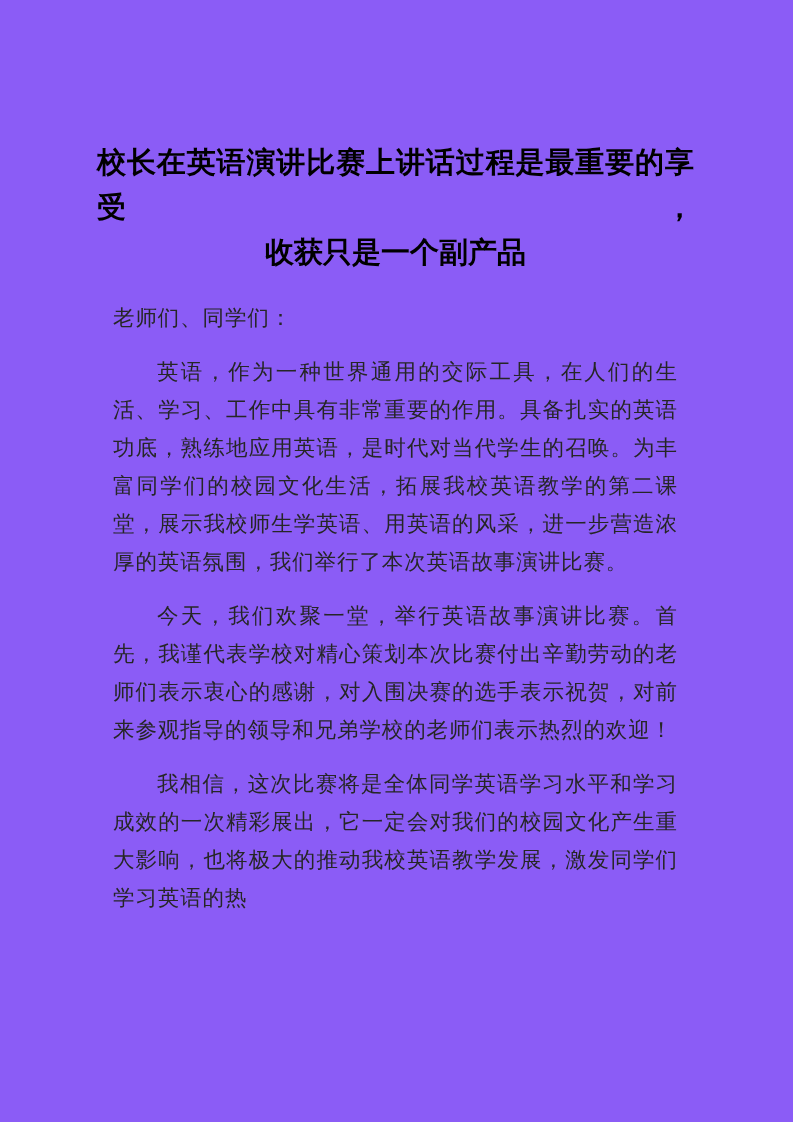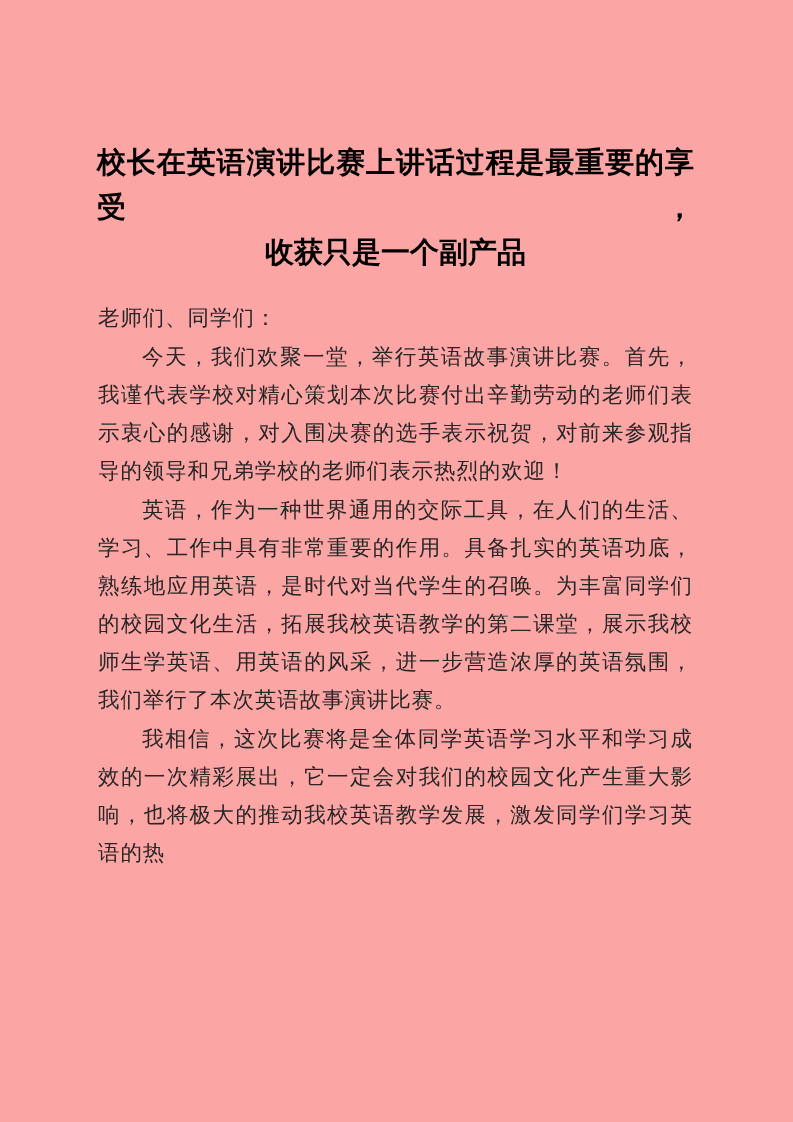--- a/index.html
+++ b/index.html
@@ -5,21 +5,21 @@
   html, body {
     margin: 0;
     padding: 0;
     background: #ffffff;
   }
 
   #page {
     position: relative;
     width: 793px;
     height: 1122px;
-    background: #fca5a5;
+    background: #8b5cf6;
     overflow: hidden;
     margin: 0 auto;
   }
 
   
   #doc {
     position: absolute;
     left: 97px;
     top: 140px;
     width: 597px;   
@@ -51,21 +51,21 @@
 
   
   .para {
     font-family: "DejaVu Serif", "Liberation Serif", serif;
     font-size: 21.5px;
     line-height: 38px;
     color: #1d1d1d;
     text-align: justify;
     text-align-last: left;
     text-justify: inter-character;
-    margin: 1px;
+    margin: 16px;
     padding: 0;
     letter-spacing: 0.9px;
     font-weight: 400;
   }
 
   .para.salutation {
     text-indent: 0;
   }
 
   .para.indent {
@@ -83,22 +83,22 @@
   <div id="doc">
 
     <h1 id="doc-title">
       <span class="t-line-1">校长在英语演讲比赛上讲话过程是最重要的享受，</span>
       <span class="t-line-2">收获只是一个副产品</span>
     </h1>
 
     <p class="para salutation">老师们、同学们：</p>
 
 
+    <p class="para indent">英语，作为一种世界通用的交际工具，在人们的生活、学习、工作中具有非常重要的作用。具备扎实的英语功底，熟练地应用英语，是时代对当代学生的召唤。为丰富同学们的校园文化生活，拓展我校英语教学的第二课堂，展示我校师生学英语、用英语的风采，进一步营造浓厚的英语氛围，我们举行了本次英语故事演讲比赛。</p>
+
     <p class="para indent">今天，我们欢聚一堂，举行英语故事演讲比赛。首先，我谨代表学校对精心策划本次比赛付出辛勤劳动的老师们表示衷心的感谢，对入围决赛的选手表示祝贺，对前来参观指导的领导和兄弟学校的老师们表示热烈的欢迎！</p>
-
-    <p class="para indent">英语，作为一种世界通用的交际工具，在人们的生活、学习、工作中具有非常重要的作用。具备扎实的英语功底，熟练地应用英语，是时代对当代学生的召唤。为丰富同学们的校园文化生活，拓展我校英语教学的第二课堂，展示我校师生学英语、用英语的风采，进一步营造浓厚的英语氛围，我们举行了本次英语故事演讲比赛。</p>
 
 
     <p class="para indent">我相信，这次比赛将是全体同学英语学习水平和学习成效的一次精彩展出，它一定会对我们的校园文化产生重大影响，也将极大的推动我校英语教学发展，激发同学们学习英语的热</p>
 
   </div>
 
 </div>
 
 </body></html>

